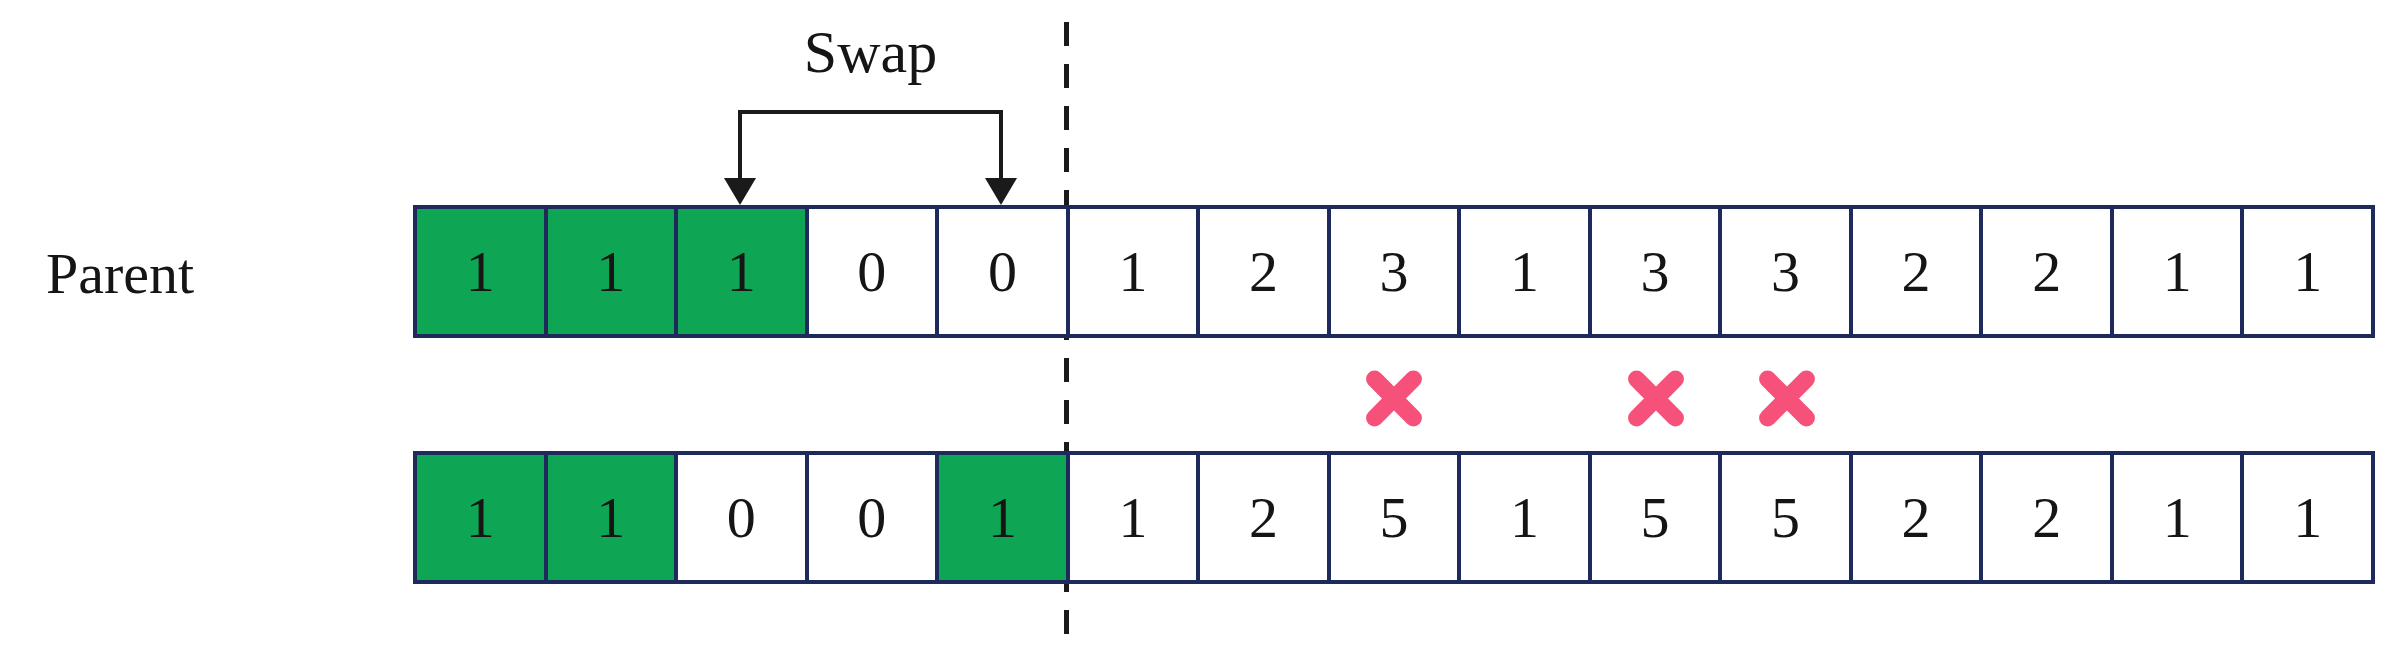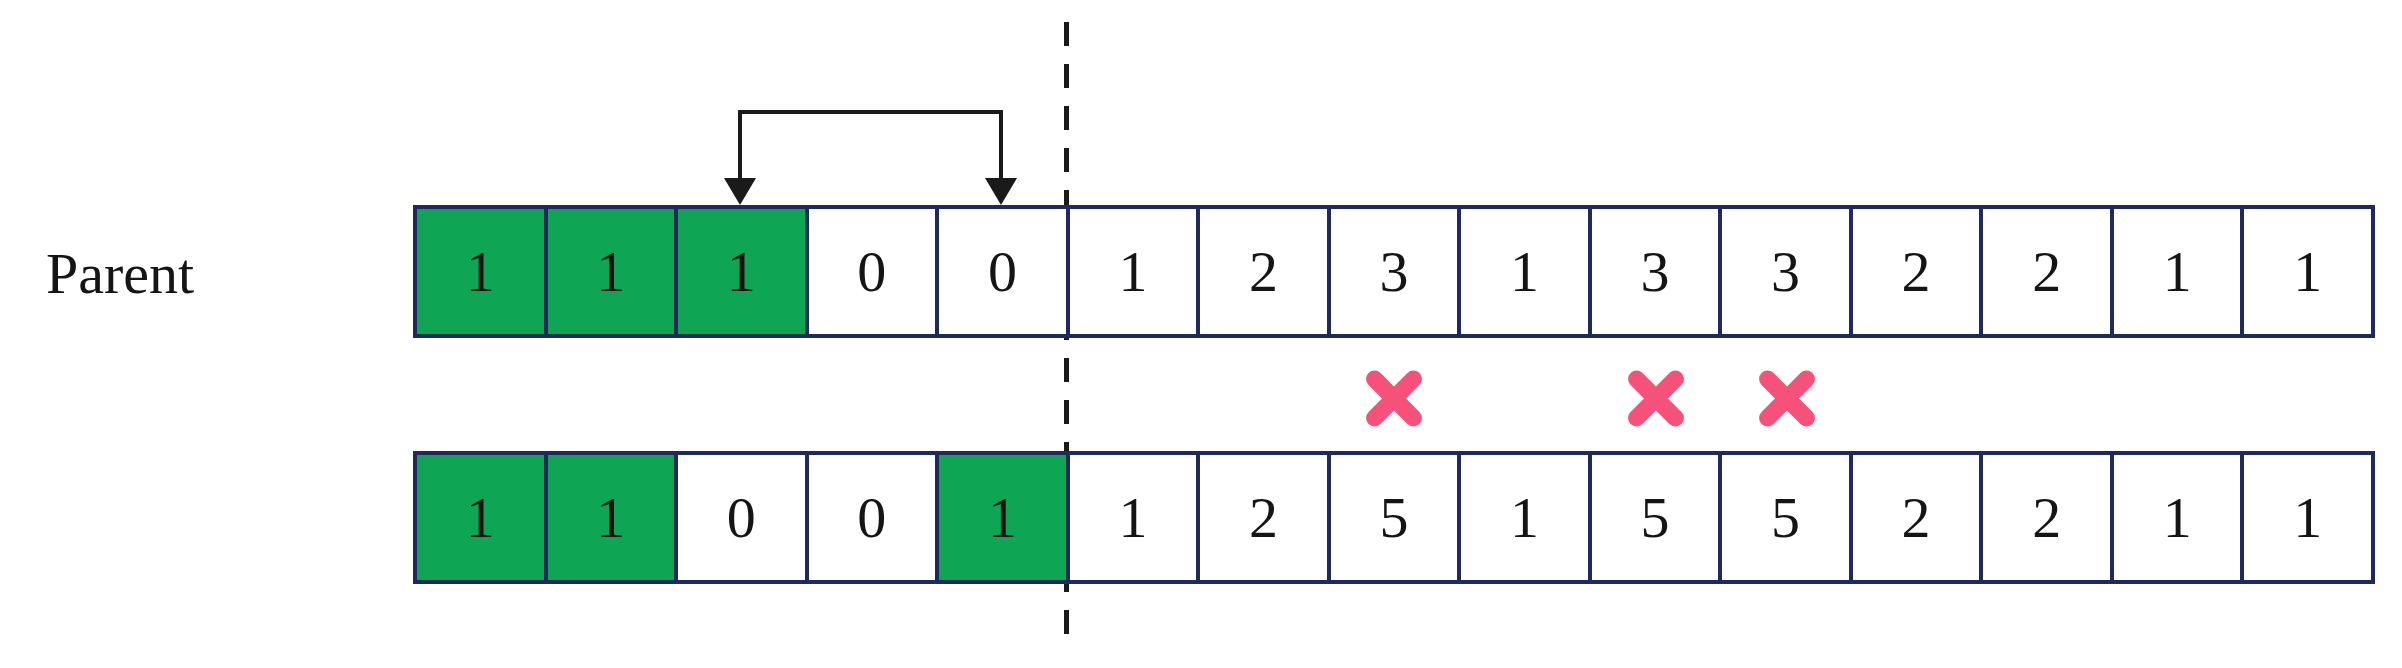--- a/index.html
+++ b/index.html
@@ -122,20 +122,21 @@
   .xmark::after  { transform: rotate(-45deg); }
   .xmark.x1 { left: 1361px; }
   .xmark.x2 { left: 1623px; }
   .xmark.x3 { left: 1754px; }
 </style>
 </head>
 <body>
 
 <div class="canvas">
 
+  <div class="swap-label">Swap</div>
   <div class="swap-bracket"></div>
   <div class="arrowhead-down left"></div>
   <div class="arrowhead-down right"></div>
 
   <div class="dashed-divider"></div>
 
   <div class="row-label parent">Parent</div>
   <div class="chrom-row parent">
     <div class="cell green">1</div>
     <div class="cell green">1</div>

